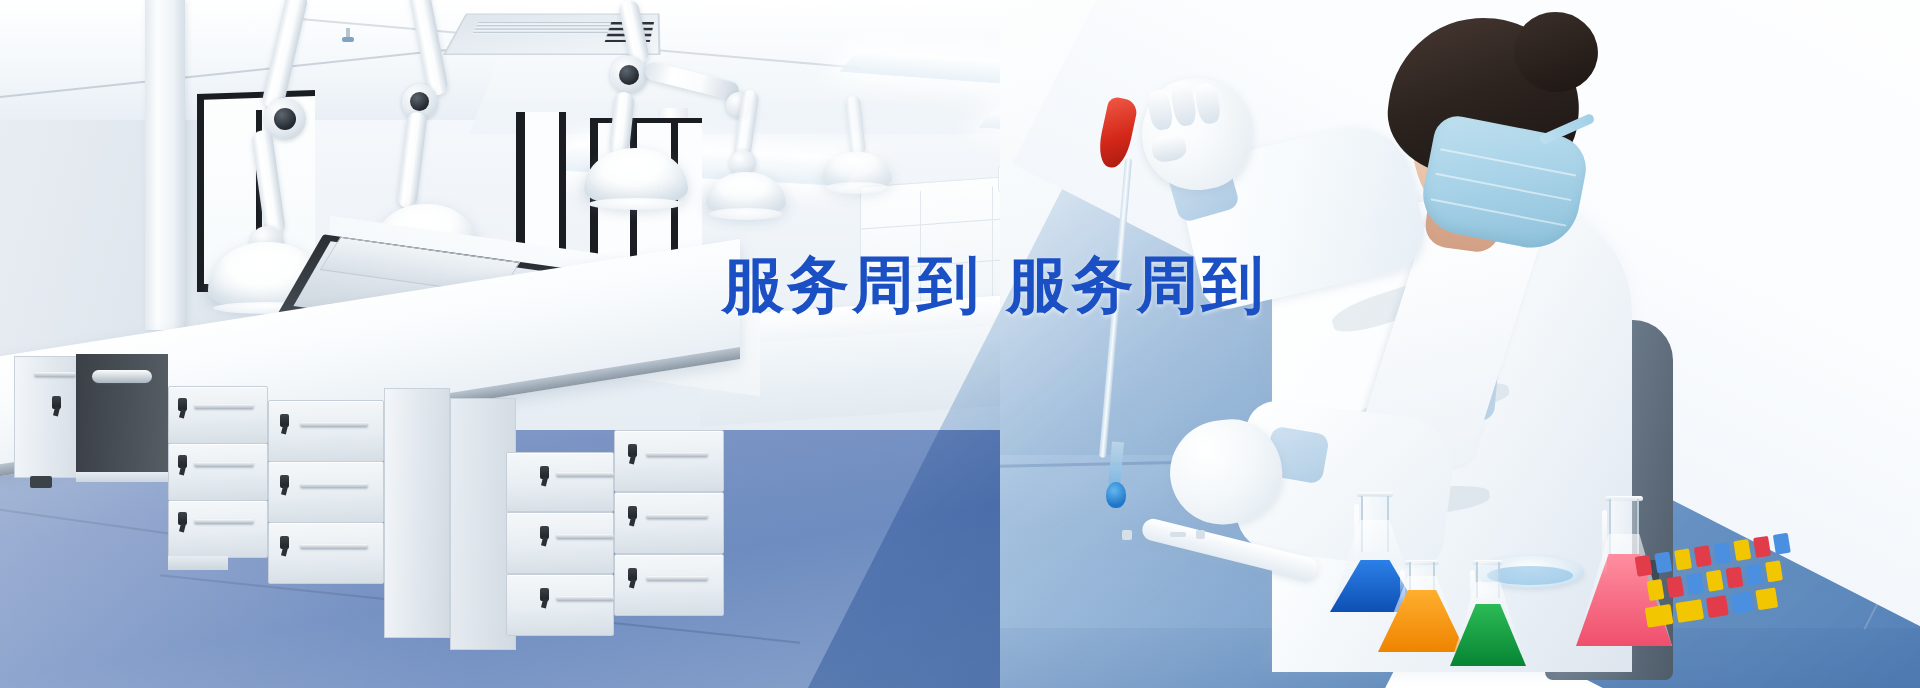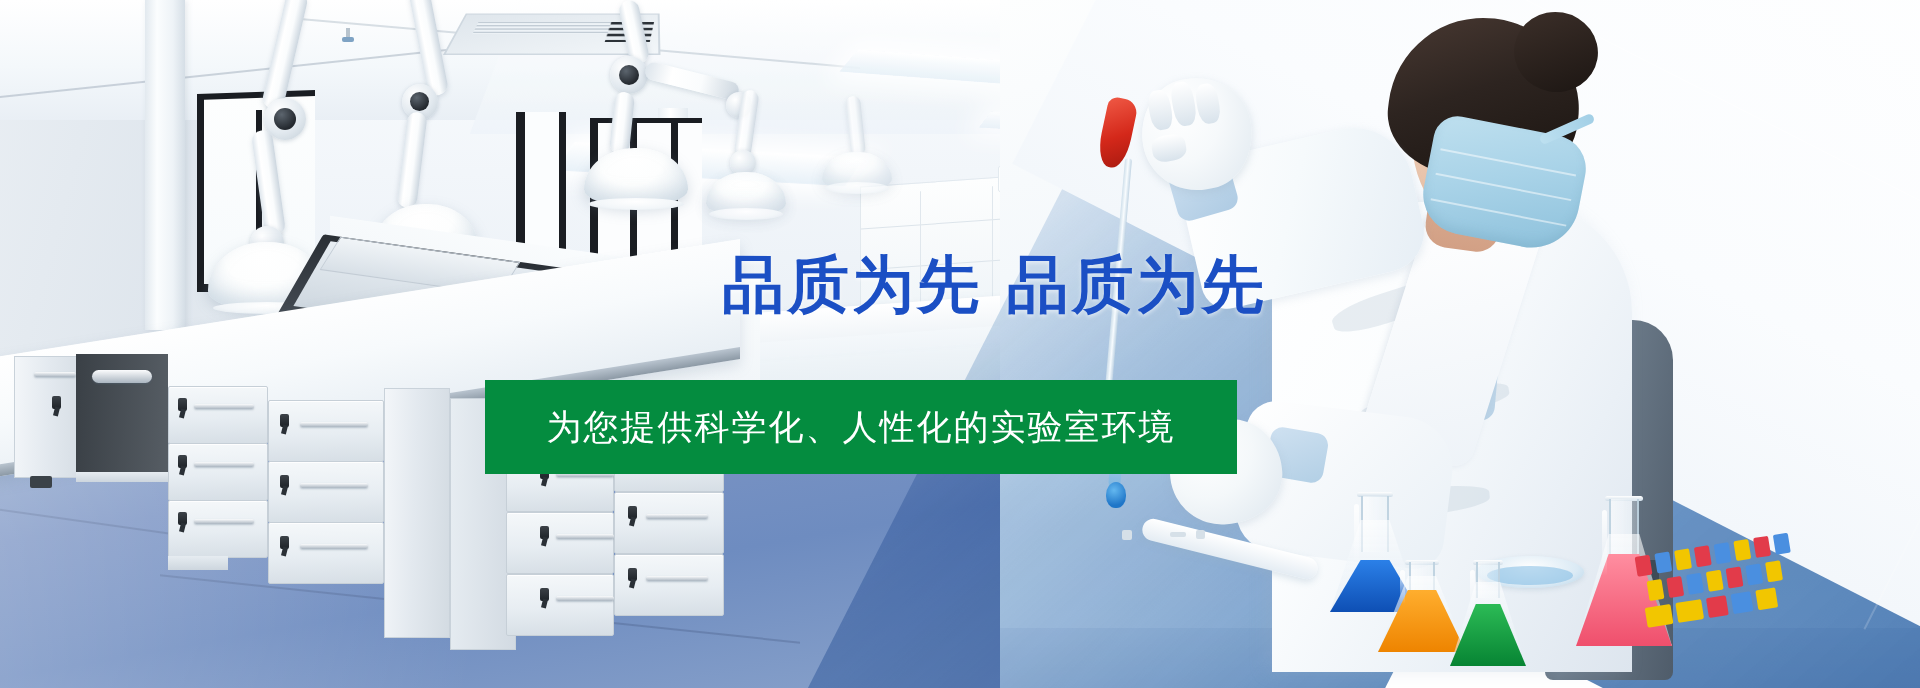--- a/index.html
+++ b/index.html
@@ -884,19 +884,16 @@
         <div class="tube" style="background:#f2c600;width:26px;"></div>
         <div class="tube" style="background:#e23b4a;width:20px;"></div>
         <div class="tube" style="background:#4a8fe0;width:20px;"></div>
         <div class="tube" style="background:#f2c600;width:20px;"></div>
       </div>
     </div>
 
   </div>
 
 
-  <div class="cn-head">品质为先 品质为先</div>
-
-  <div class="green-bar">
-    <span>为您提供科学化、人性化的实验室环境</span>
-  </div>
+  <div class="cn-head">服务周到 服务周到</div>
+
 
 </div>
 
 </body></html>

